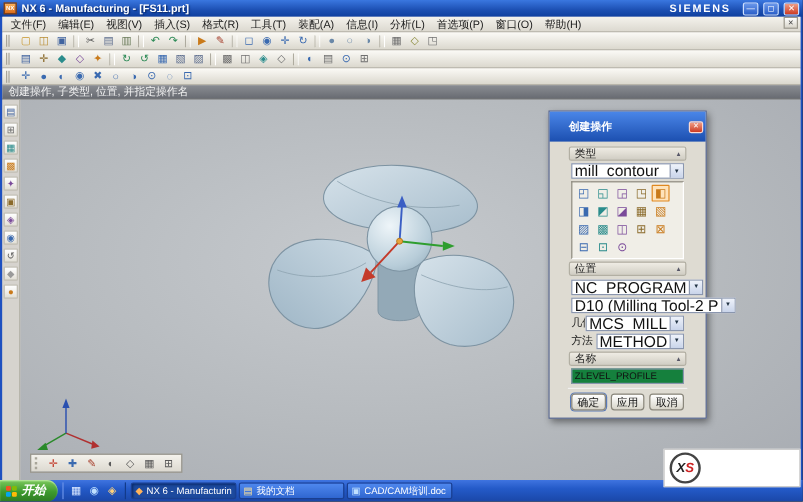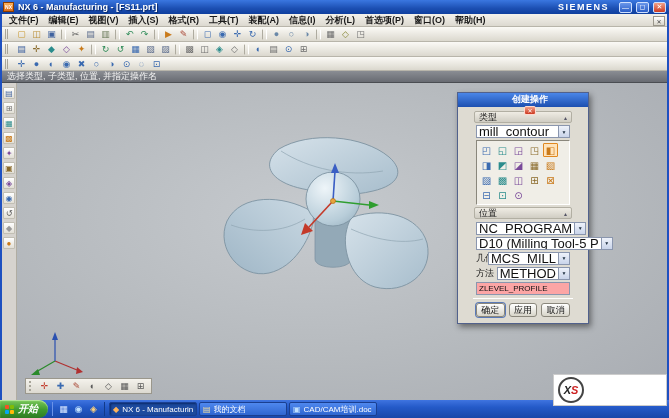--- a/index.html
+++ b/index.html
@@ -16,21 +16,21 @@
   .spacer{flex:1;}
   .brand{font-size:9px;font-weight:bold;letter-spacing:1.5px;margin-right:6px;}
   .wbtn{width:13px;height:11px;display:flex;align-items:center;justify-content:center;font-size:7px;
     background:linear-gradient(#6a97ea,#2a5ec8);border:1px solid #cfe0ff;border-radius:2px;color:#fff;}
   .wbtn.close{background:linear-gradient(#f0a088,#cc3a22);}
 
   
   .appbody{position:absolute;left:2px;right:2px;top:14px;bottom:18px;background:#d6d3ce;display:flex;flex-direction:column;}
 
   .menubar{height:13px;background:linear-gradient(#f4f2ec,#dcd9d0);border-bottom:1px solid #b8b5aa;
-    display:flex;align-items:flex-end;padding:0 2px;font-weight:bold;}
+    display:flex;align-items:flex-start;padding:0 2px;}
   .menuitems{display:flex;align-items:center;height:100%;}
   .mitem{padding:0 5px;font-size:9px;color:#1a1a1a;line-height:13px;white-space:nowrap;}
   .mdiclose{margin-left:auto;width:12px;height:10px;font-size:6px;display:flex;align-items:center;justify-content:center;
     border:1px solid #9a978c;background:linear-gradient(#fff,#d8d5ca);color:#444;}
 
   .tbrow{height:15px;background:linear-gradient(#fbfaf6,#dbd8ce);border-bottom:1px solid #b8b5aa;
     display:flex;align-items:center;padding:0 2px;}
   .tbrow::before{content:"";width:3px;height:10px;border-left:3px double #a8a599;margin:0 3px 0 1px;}
   .tbrow.r3{height:14px;}
   .tbtn{width:15px;height:13px;display:flex;align-items:center;justify-content:center;font-size:9px;
@@ -51,42 +51,42 @@
   .viewport svg{position:absolute;inset:0;width:100%;height:100%;pointer-events:none;}
 
   
   .minitb{position:absolute;left:8px;bottom:6px;height:16px;display:flex;align-items:center;gap:1px;
     background:linear-gradient(#f4f2ec,#dcd9d0);border:1px solid #9a978c;padding:0 3px;}
   .minitb::before{content:"";width:2px;height:10px;border-left:2px dotted #a8a599;margin-right:3px;}
 
   
   .dialog{position:absolute;left:440px;top:9px;width:132px;background:#dedbd2;border:1px solid #51618c;
     box-shadow:2px 3px 6px rgba(0,0,0,.45);z-index:20;}
-  .dtitle{height:14px;background:linear-gradient(#4a86e8,#1c4fb0);display:flex;align-items:center;
-    justify-content:space-between;padding:0 2px 0 16px;color:#fff;font-size:9px;font-weight:bold;flex-direction:column;}
+  .dtitle{height:25px;background:linear-gradient(#4a86e8,#1c4fb0);display:flex;align-items:center;
+    justify-content:space-between;padding:0 2px 0 16px;color:#fff;font-size:9px;font-weight:bold;}
   .dclose{width:12px;height:10px;background:linear-gradient(#f0a088,#cc3a22);border:1px solid #ffd9cf;
     border-radius:2px;font-size:6px;display:flex;align-items:center;justify-content:center;font-weight:normal;}
   .dbody{padding:2px 13px 2px;}
   .sechead{height:12px;margin:2px 3px;padding:0 4px;display:flex;align-items:center;justify-content:space-between;
     background:linear-gradient(#efece4,#d0cdc3);border:1px solid #b2afa3;border-radius:2px;font-size:9px;color:#1a1a1a;}
   .secarr{font-size:6px;color:#556;}
   .combo{height:13px;margin:2px 5px;background:#fff;border:1px solid #8a96ae;display:flex;align-items:stretch;}
   .cval{flex:1;font-size:13px;line-height:12px;padding:0 2px;white-space:nowrap;overflow:hidden;color:#111;}
   .carr{width:11px;background:linear-gradient(#eef2fa,#c9d4ea);border-left:1px solid #8a96ae;
     display:flex;align-items:center;justify-content:center;font-size:5px;color:#234;}
   .subgrid{margin:2px 5px;padding:2px;background:#f0eee7;border:1px solid;border-color:#8a877c #fff #fff #8a877c;
     display:flex;flex-wrap:wrap;gap:1px;}
   .sub{width:15px;height:14px;display:flex;align-items:center;justify-content:center;font-size:10px;
     border:1px solid transparent;border-radius:1px;}
   .sub.sel{border-color:#e08820;background:#ffe3ba;}
   .fields{display:block;}
   .frow{display:flex;align-items:center;margin:1px 5px;height:14px;}
   .flabel{width:34px;font-size:9px;color:#1a1a1a;white-space:nowrap;overflow:hidden;}
   .fcombo{flex:1;margin:0;height:13px;}
-  .nameinput{display:block;width:calc(100% - 10px);margin:2px 5px;height:13px;background:#fca5a5;
+  .nameinput{display:block;width:calc(100% - 10px);margin:2px 5px;height:13px;background:#15803d;
     border:1px solid #8a96ae;font-size:8px;padding:0 2px;font-family:inherit;color:#111;}
   .dsep{height:1px;background:#b2afa3;border-bottom:1px solid #fff;margin:3px 2px;}
   .dbuttons{display:flex;padding:1px 3px 4px;}
   .dbtn{flex:1;margin:0 2px;height:14px;font-size:9px;font-family:inherit;color:#111;
     background:linear-gradient(#fff,#d8d5ca);border:1px solid #8a877c;border-radius:3px;}
   .dbtn.default{box-shadow:0 0 0 1px #5a7ab8;}
 
   
   .taskbar{position:absolute;left:0;right:0;bottom:0;height:18px;
     background:linear-gradient(#3f74e0,#245ac8 40%,#1a47a8);display:flex;align-items:center;}
@@ -214,21 +214,21 @@
         <div class="tbtn" data-name="control-point-icon" title="control-point-icon" style="color: rgb(58, 106, 176);">◉</div>
         <div class="tbtn" data-name="intersection-point-icon" title="intersection-point-icon" style="color: rgb(58, 106, 176);">✖</div>
         <div class="tbtn" data-name="arc-center-icon" title="arc-center-icon" style="color: rgb(58, 106, 176);">○</div>
         <div class="tbtn" data-name="quadrant-point-icon" title="quadrant-point-icon" style="color: rgb(58, 106, 176);">◑</div>
         <div class="tbtn" data-name="existing-point-icon" title="existing-point-icon" style="color: rgb(58, 106, 176);">⊙</div>
         <div class="tbtn" data-name="point-on-curve-icon" title="point-on-curve-icon" style="color: rgb(58, 106, 176);">◌</div>
         <div class="tbtn" data-name="point-on-surface-icon" title="point-on-surface-icon" style="color: rgb(58, 106, 176);">⊡</div>
       </div>
 
     <div class="promptbar" data-name="cue-line">
-      <span data-name="cue-text">选择类型, 子类型, 位置, 并指定操作名</span>
+      <span data-name="cue-text">创建操作, 子类型, 位置, 并指定操作名</span>
     </div>
 
     <div class="workarea" data-name="work-area">
 
       <div class="rail" data-name="resource-bar">
 
       <div class="railbtn" data-name="assembly-navigator-icon" title="assembly-navigator-icon" style="color: rgb(64, 99, 159);">▤</div>
           <div class="railbtn" data-name="constraint-navigator-icon" title="constraint-navigator-icon" style="color: rgb(111, 111, 111);">⊞</div>
           <div class="railbtn" data-name="part-navigator-icon" title="part-navigator-icon" style="color: rgb(42, 140, 140);">▦</div>
           <div class="railbtn" data-name="operation-navigator-icon" title="operation-navigator-icon" style="color: rgb(201, 122, 26);">▩</div>
@@ -352,21 +352,21 @@
                   <span class="flabel" data-name="field-label">程序</span>
                   <div class="combo fcombo" data-name="field-combo">
                     <span class="cval" data-name="field-combo-value">NC_PROGRAM</span>
                     <span class="carr" data-name="chevron-down-icon">▼</span>
                   </div>
                 </div>
 
                 <div class="frow" data-name="location-field-row">
                   <span class="flabel" data-name="field-label">刀具</span>
                   <div class="combo fcombo" data-name="field-combo">
-                    <span class="cval" data-name="field-combo-value">D10 (Milling Tool-5 P</span>
+                    <span class="cval" data-name="field-combo-value">D10 (Milling Tool-2 P</span>
                     <span class="carr" data-name="chevron-down-icon">▼</span>
                   </div>
                 </div>
 
                 <div class="frow" data-name="location-field-row">
                   <span class="flabel" data-name="field-label">几何体</span>
                   <div class="combo fcombo" data-name="field-combo">
                     <span class="cval" data-name="field-combo-value">MCS_MILL</span>
                     <span class="carr" data-name="chevron-down-icon">▼</span>
                   </div>
@@ -374,20 +374,24 @@
 
                 <div class="frow" data-name="location-field-row">
                   <span class="flabel" data-name="field-label">方法</span>
                   <div class="combo fcombo" data-name="field-combo">
                     <span class="cval" data-name="field-combo-value">METHOD</span>
                     <span class="carr" data-name="chevron-down-icon">▼</span>
                   </div>
                 </div>
               </div>
 
+            <div class="sechead" data-name="name-section-header">
+              <span data-name="name-section-label">名称</span>
+              <span class="secarr" data-name="collapse-icon">▴</span>
+            </div>
             <input class="nameinput" data-name="operation-name-input" value="ZLEVEL_PROFILE" style="">
 
             <div class="dsep" data-name="dialog-separator"></div>
             <div class="dbuttons" data-name="dialog-buttons">
 
             <button class="dbtn default" data-name="ok-button" title="确定">确定</button>
                 <button class="dbtn" data-name="apply-button" title="应用">应用</button>
                 <button class="dbtn" data-name="cancel-button" title="取消">取消</button>
               </div>
           </div>

